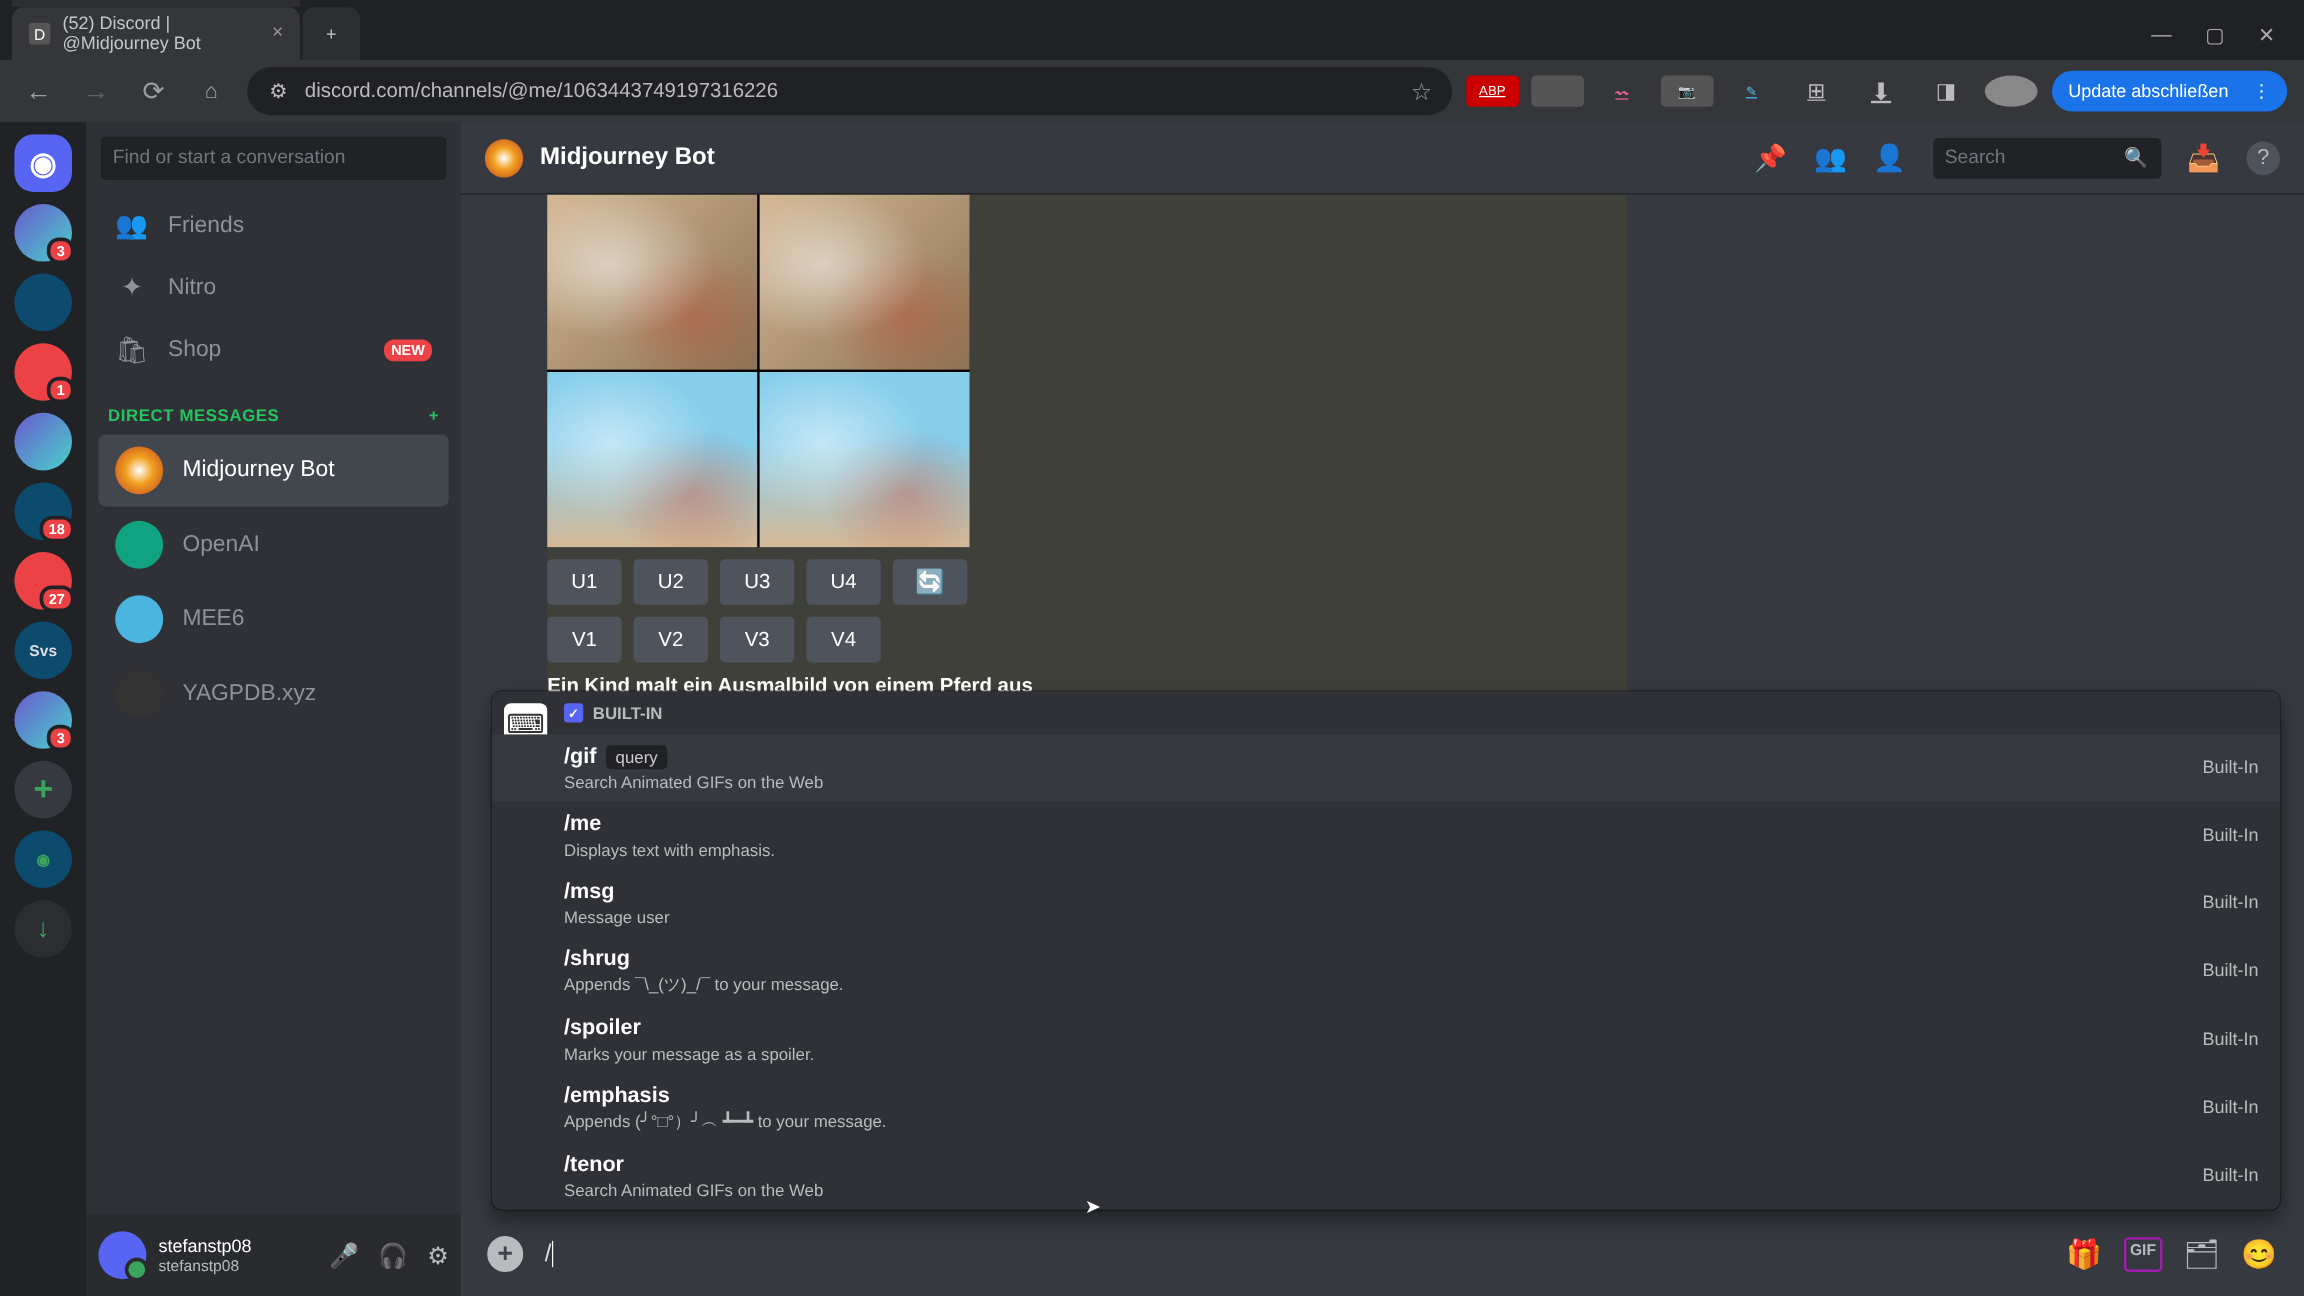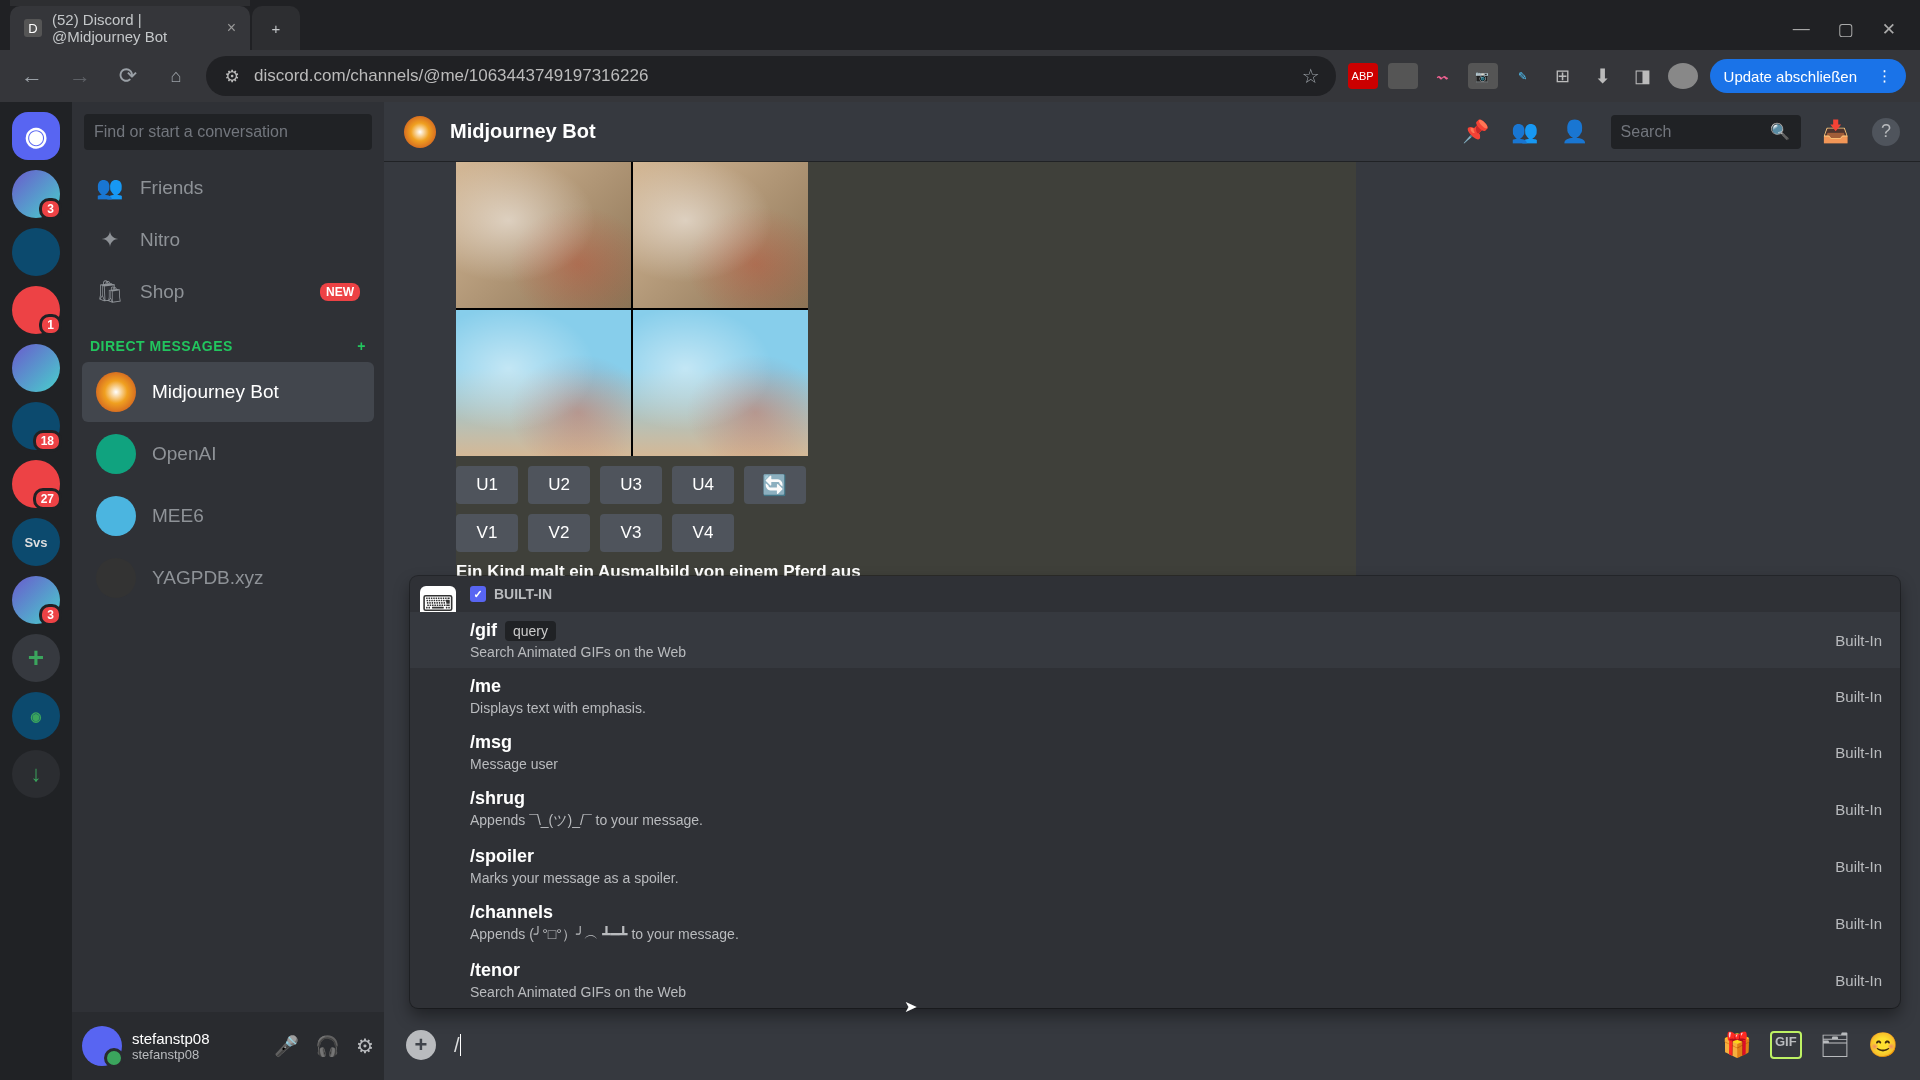--- a/index.html
+++ b/index.html
@@ -12,21 +12,21 @@
 .tab-icon { width: 18px; height: 18px; background: #555; border-radius: 3px; flex-shrink: 0; display:flex; align-items:center; justify-content:center; font-size:13px; color:#fff; }
 .tab-close { margin-left: auto; font-size: 16px; color: #999; }
 .win-controls { margin-left: auto; display: flex; gap: 28px; padding: 0 24px 10px 0; color: #aaa; font-size: 17px; }
 
 .toolbar { height: 52px; background: #35363a; display: flex; align-items: center; padding: 0 14px; gap: 12px; }
 .nav-btn { width: 36px; height: 36px; display: flex; align-items: center; justify-content: center; color: #9aa0a6; font-size: 22px; border-radius: 50%; }
 .url-bar { flex: 1; height: 40px; background: #202124; border-radius: 20px; display: flex; align-items: center; padding: 0 16px; color: #bbb; font-size: 17px; gap: 12px; }
 .url-icon { width: 20px; height: 20px; display:flex; align-items:center; justify-content:center; }
 .url-star { margin-left: auto; color: #9aa0a6; font-size: 20px; }
 .ext-icons { display: flex; gap: 10px; align-items: center; }
-.ext-icon { width: 30px; height: 26px; border-radius: 4px; background: #555; font-size: 11px; color:#fff; display:flex; align-items:center; justify-content:center; }
+.ext-icon { width: 44px; height: 26px; border-radius: 4px; background: #555; font-size: 11px; color:#fff; display:flex; align-items:center; justify-content:center;text-decoration:underline; }
 .update-btn { background: #1a73e8; color: #fff; padding: 8px 14px; border-radius: 18px; font-size: 15px; display:flex; align-items:center; gap:20px; }
 
 
 .discord { position: absolute; top: 102px; left: 0; right: 0; bottom: 0; display: flex; background: #36393f; }
 .server-col { width: 72px; background: #202225; display: flex; flex-direction: column; align-items: center; padding: 10px 0; gap: 10px; }
 .server-icon { width: 48px; height: 48px; border-radius: 50%; background: #36393f; display: flex; align-items: center; justify-content: center; color: #dcddde; font-size: 13px; font-weight:600; position: relative; }
 .server-icon.img { background: linear-gradient(135deg,#6a5acd,#48d1cc); }
 .server-icon.red { background: #ed4245; color:#fff; }
 .server-icon.dark { background: #0c4a6e; }
 .server-icon.green-dl { background: #2b2d31; color:#3ba55d; font-size:22px; }
@@ -306,39 +306,39 @@
             <div class="ac-cmd">/shrug</div>
             <div class="ac-desc">Appends ¯\_(ツ)_/¯ to your message.</div>
             <span class="ac-tag">Built-In</span>
           </div>
           <div class="ac-item">
             <div class="ac-cmd">/spoiler</div>
             <div class="ac-desc">Marks your message as a spoiler.</div>
             <span class="ac-tag">Built-In</span>
           </div>
           <div class="ac-item">
-            <div class="ac-cmd">/channels</div>
+            <div class="ac-cmd">/emphasis</div>
             <div class="ac-desc">Appends (╯°□°）╯︵ ┻━┻ to your message.</div>
             <span class="ac-tag">Built-In</span>
           </div>
           <div class="ac-item">
             <div class="ac-cmd">/tenor</div>
             <div class="ac-desc">Search Animated GIFs on the Web</div>
             <span class="ac-tag">Built-In</span>
           </div>
         </div>
     </div>
 
     <div class="input-bar">
       <div class="inp-plus">+</div>
       <div class="inp-field">
         <span>/</span><span style="border-left:1px solid #fff; animation: none;">&nbsp;</span>
       </div>
       <div class="inp-icons">
         <span class="inp-ic">🎁</span>
-        <span class="inp-ic" style="border:2px solid #bef264;border-radius:4px;font-size:13px;padding:1px 3px;font-weight:700">GIF</span>
+        <span class="inp-ic" style="border:2px solid #a21caf;border-radius:4px;font-size:13px;padding:1px 3px;font-weight:700">GIF</span>
         <span class="inp-ic">🗂</span>
         <span class="inp-ic">😊</span>
       </div>
     </div>
     <span class="cursor-ptr">➤</span>
   </div>
 </div>
 
 </body></html>

